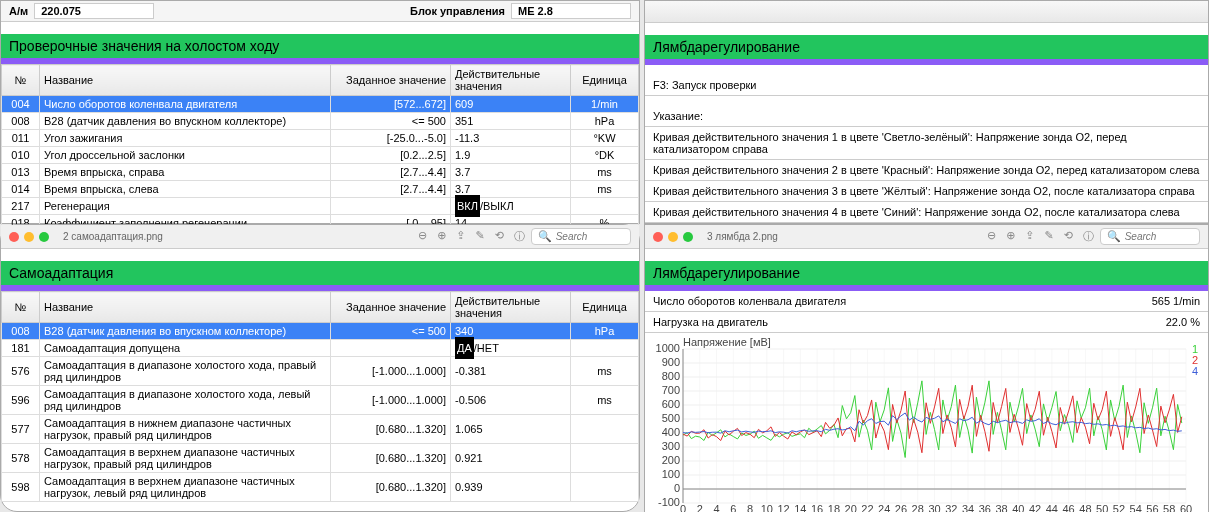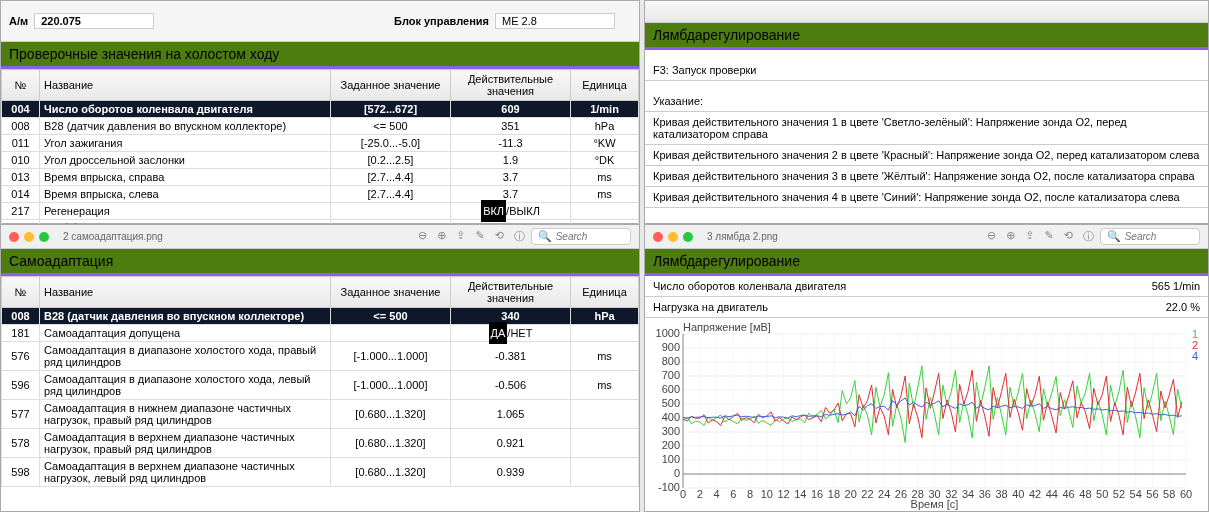--- a/index.html
+++ b/index.html
@@ -1,29 +1,29 @@
 <!DOCTYPE html>
 <html><head>
 <meta charset="utf-8">
 <style>
 * { margin: 0; padding: 0; box-sizing: border-box; font-family: Arial, sans-serif; font-size: 11px; }
 body { background: #e8e8e8; width: 1209px; height: 512px; overflow: hidden; position: relative; }
 .panel { background: #fff; border: 1px solid #aaa; position: absolute; }
-.header-row { display: flex; align-items: center; padding: 12px 8px; border-bottom: 1px solid #ccc; background: #f5f5f5; }
+.header-row { display: flex; align-items: center; padding: 2px 8px; border-bottom: 1px solid #ccc; background: #f5f5f5; }
 .label-bold { font-weight: bold; margin-right: 6px; }
-.value-box { background: #fff; border: 1px solid #ccc; padding: 1px 6px; margin-right: 16px; min-width: 120px; }
-.section-title { font-size: 14px; font-weight: 500; padding: 4px 8px; background: #4d7c0f; border-bottom: 3px solid #8b5cf6; }
+.value-box { background: #fff; border: 1px solid #ccc; padding: 1px 6px; min-width: 120px; }
+.section-title { font-size: 14px; font-weight: 500; padding: 4px 8px; background: #22c55e; border-bottom: 6px solid #8b5cf6; margin-top: 12px; }
 table { width: 100%; border-collapse: collapse; }
 th { background: linear-gradient(#f8f8f8, #e8e8e8); border: 1px solid #ccc; padding: 3px 4px; font-weight: normal; font-size: 11px; }
 td { border: 1px solid #ddd; padding: 2px 4px; font-size: 11px; }
-tr.selected td { background: #0f172a; color: #fff; font-weight: bold; }
+tr.selected td { background: #3b82f6; color: #fff; }
 .col-no { width: 38px; text-align: center; }
 .col-name { text-align: left; }
-.col-set { width: 120px; text-align: center; }
-.col-act { width: 120px; text-align: center; }
+.col-set { width: 120px; text-align: right; }
+.col-act { width: 120px; text-align: left; }
 .col-unit { width: 68px; text-align: center; }
 .inverted { background: #000; color: #fff; padding: 5px 2px; }
 .mac-toolbar { display: flex; align-items: center; padding: 4px 8px; background: #f0f0f0; border-bottom: 1px solid #ccc; gap: 6px; height: 24px; }
 .mac-dots { display: flex; gap: 5px; margin-right: 8px; }
 .mac-dot { width: 10px; height: 10px; border-radius: 50%; }
 .mac-dot.red { background: #ff5f56; }
 .mac-dot.yellow { background: #ffbd2e; }
 .mac-dot.green { background: #27c93f; }
 .mini-filename { color: #666; font-size: 10px; flex: 1; }
 .mini-icons { display: flex; gap: 10px; color: #888; }
@@ -35,21 +35,21 @@
 </style>
 </head>
 <body>
 
 <div class="panel" style="left:0; top:0; width:640px; height:224px;">
   <div class="header-row">
     <span class="label-bold">А/м</span>
     <span class="value-box" style="font-weight:bold">220.075</span>
     <span style="flex:1"></span>
     <span class="label-bold">Блок управления</span>
-    <span class="value-box" style="font-weight:normal">ME 2.8</span>
+    <span class="value-box" style="font-weight:bold">ME 2.8</span>
   </div>
   <div class="section-title">Проверочные значения на холостом ходу</div>
   <table>
     <thead>
         <tr>
       <th class="col-no">№</th>
       <th class="col-name">Название</th>
       <th class="col-set">Заданное значение</th>
       <th class="col-act">Действительные значения</th>
       <th class="col-unit">Единица</th>
@@ -124,21 +124,21 @@
   <div style="height:10px;"></div>
   <div class="info-line">Указание:</div>
   <div id="tr-hints">
       <div class="info-line">Кривая действительного значения 1 в цвете 'Светло-зелёный': Напряжение зонда O2, перед катализатором справа</div>
       <div class="info-line">Кривая действительного значения 2 в цвете 'Красный': Напряжение зонда O2, перед катализатором слева</div>
       <div class="info-line">Кривая действительного значения 3 в цвете 'Жёлтый': Напряжение зонда O2, после катализатора справа</div>
       <div class="info-line">Кривая действительного значения 4 в цвете 'Синий': Напряжение зонда O2, после катализатора слева</div>
     </div>
 </div>
 
-<div class="panel" style="left:0; top:224px; width:640px; height:288px;">
+<div class="panel" style="left:0; top:224px; width:640px; height:288px;border-radius:17px;">
   <div class="mac-toolbar">
     <div class="mac-dots">
       <div class="mac-dot red"></div>
       <div class="mac-dot yellow"></div>
       <div class="mac-dot green"></div>
     </div>
     <span class="mini-filename">2 самоадаптация.png</span>
     <div class="mini-icons">
       <span>⊖</span>
       <span>⊕</span>

